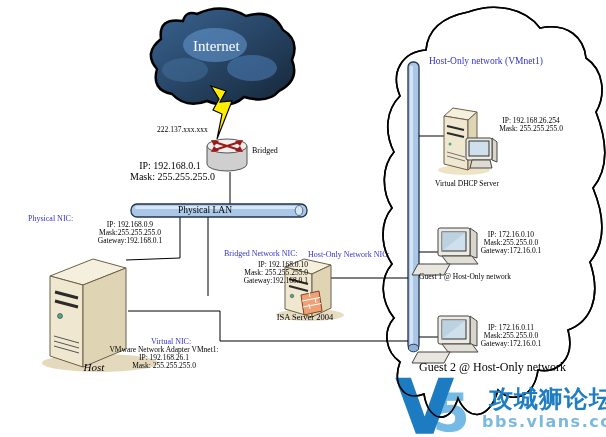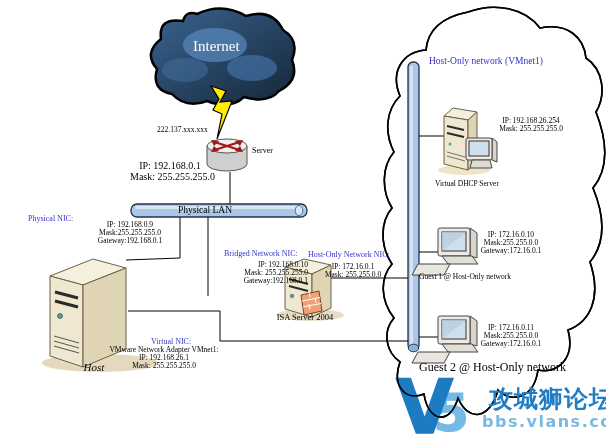--- a/index.html
+++ b/index.html
@@ -143,21 +143,21 @@
       <text x="433" y="431" font-size="52" fill="#74bae4" stroke="#74bae4" stroke-width="1">5</text>
       <text x="396" y="433" font-size="74" fill="#1d7cc1" stroke="#1d7cc1" stroke-width="1.5">V</text>
     </g>
 
     <use href="#bigcloud" fill="none" stroke="#000" stroke-width="1.6"></use>
   </svg>
 
   <div class="lbl white" style="left:193px;top:38px;font-size:15px;">Internet</div>
 
   <div class="lbl" style="left:157px;top:126px;font-size:7.5px;">222.137.xxx.xxx</div>
-  <div class="lbl" style="left:252px;top:147px;">Server</div>
+  <div class="lbl" style="left:252px;top:147px;">Bridged</div>
   <div class="lbl center" style="left:130px;top:161px;width:80px;font-size:10px;">
     <div>IP: 192.168.0.1</div>
     <div>Mask: 255.255.255.0</div>
   </div>
 
   <div class="lbl center" style="left:131px;top:204px;width:148px;font-size:9.5px;line-height:13px;">Physical LAN</div>
 
   <div class="lbl blue" style="left:28px;top:215px;">Physical NIC:</div>
   <div class="lbl center" style="left:86px;top:221px;width:88px;font-size:7.5px;">
     <div>IP: 192.168.0.9</div>
@@ -168,24 +168,20 @@
   <div class="lbl center" style="left:68px;top:362px;width:52px;font-size:11px;font-style:italic;">Host</div>
 
   <div class="lbl blue" style="left:224px;top:250px;">Bridged Network NIC:</div>
   <div class="lbl center" style="left:220px;top:261px;width:88px;font-size:7.5px;text-align:right;">
     <div>IP: 192.168.0.10</div>
     <div>Mask: 255.255.255.0</div>
     <div>Gateway:192.168.0.1</div>
   </div>
 
   <div class="lbl blue" style="left:308px;top:251px;">Host-Only Network NIC:</div>
-  <div class="lbl center" style="left:316px;top:263px;width:74px;font-size:7.5px;">
-    <div>IP: 172.16.0.1</div>
-    <div>Mask: 255.255.0.0</div>
-  </div>
 
   <div class="lbl center" style="left:262px;top:313px;width:86px;font-size:8.5px;">ISA Server 2004</div>
 
   <div class="lbl blue" style="left:151px;top:338px;">Virtual NIC:</div>
   <div class="lbl center" style="left:102px;top:346px;width:124px;font-size:7.5px;">
     <div>VMware Network Adapter VMnet1:</div>
     <div>IP: 192.168.26.1</div>
     <div>Mask: 255.255.255.0</div>
   </div>
 

